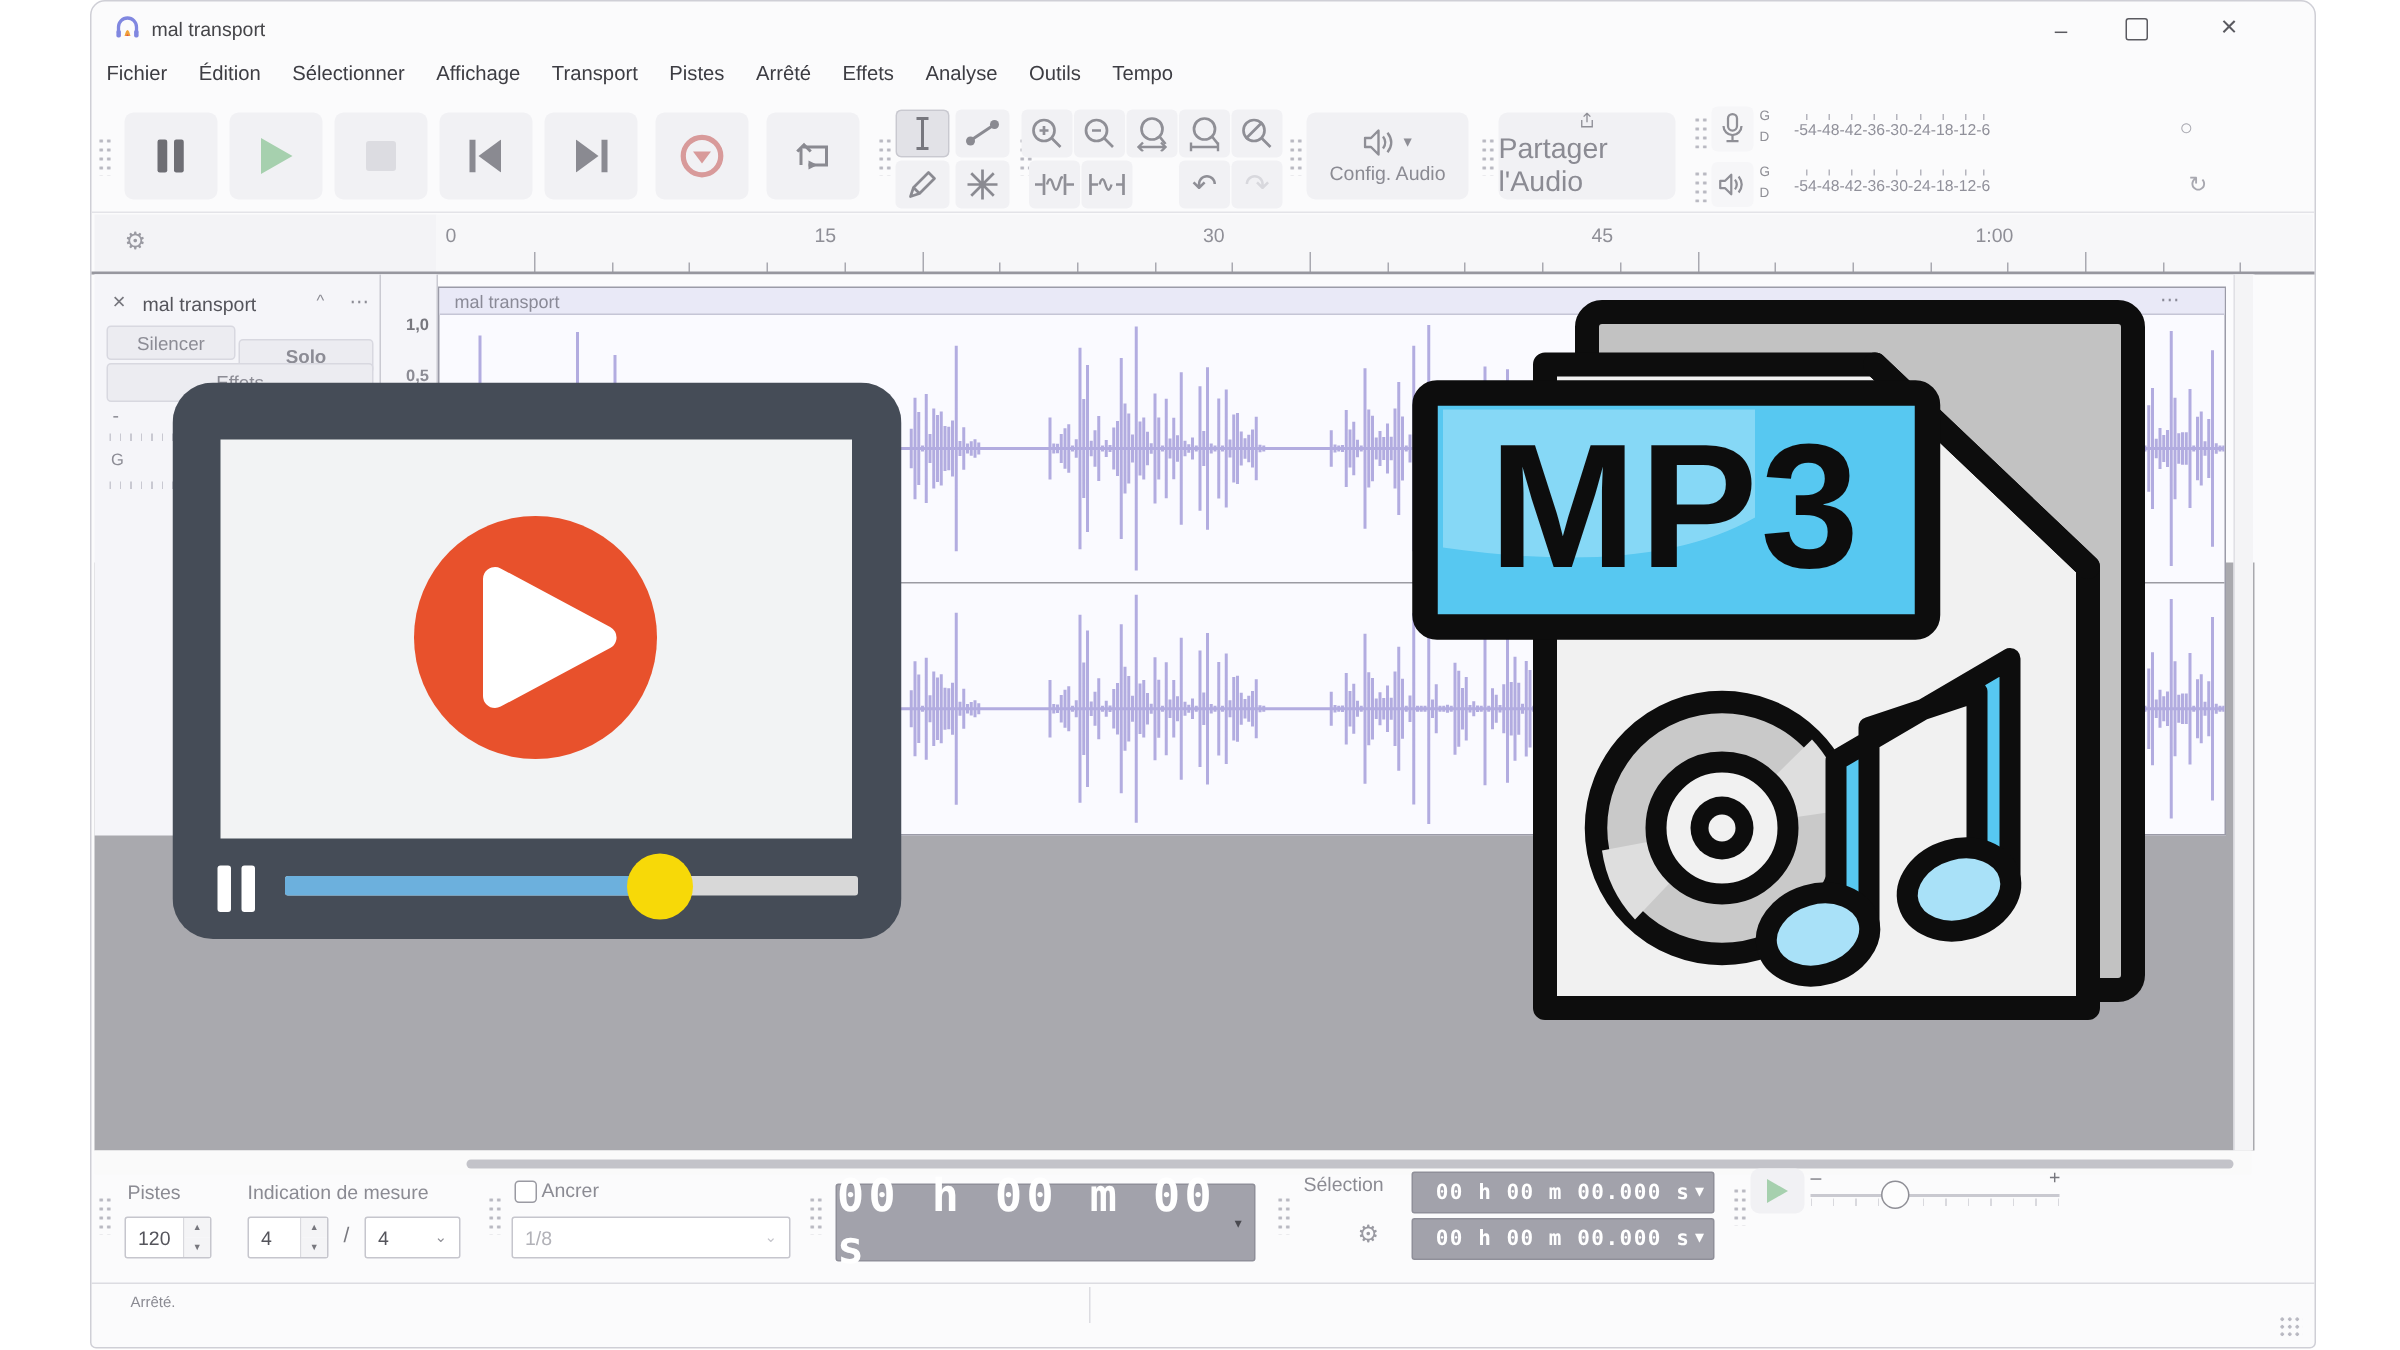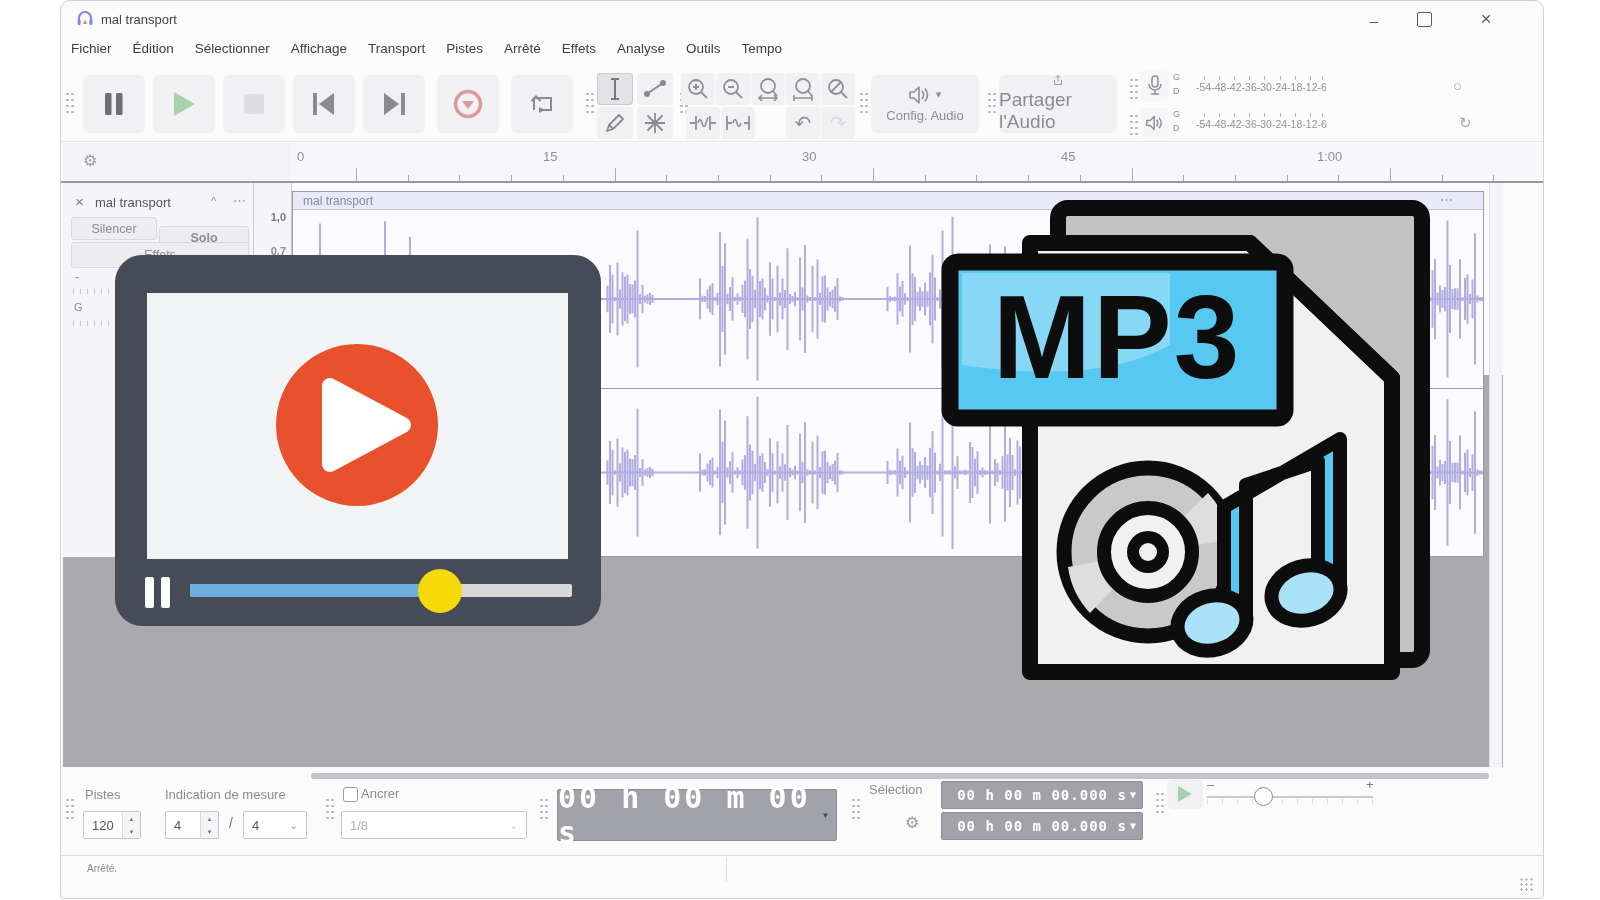--- a/index.html
+++ b/index.html
@@ -331,21 +331,21 @@
           <span>Effets</span>
         </div>
     <span style="position:absolute;left:12px;top:86px;font-size:13px;color:#8c8c95;">-</span>
     <div class="ticks" style="left:10px;top:106px;"></div>
     <span style="position:absolute;left:11px;top:118px;font-size:11px;color:#8c8c95;">G</span>
     <div class="ticks" style="left:10px;top:138px;"></div>
   </div>
 
   <div class="abs" style="left:193px;top:182px;width:37px;height:374px;background:#f5f5f9;border-right:1px solid #cacad2;">
     <span style="position:absolute;right:5px;top:28px;font-size:11px;font-weight:bold;color:#77777e;">1,0</span>
-    <span style="position:absolute;right:5px;top:62px;font-size:11px;font-weight:bold;color:#8c8c95;">0,7</span>
+    <span style="position:absolute;right:5px;top:62px;font-size:11px;font-weight:bold;color:#8c8c95;">0,5</span>
   </div>
 
   <div class="abs" style="left:231px;top:190px;width:1192px;height:366px;background:#fafaff;border:1px solid #9b9ba8;box-sizing:border-box;">
     <div style="position:absolute;left:0;top:0;width:100%;height:18px;background:#e9e9f7;border-bottom:1px solid #c5c5d6;box-sizing:border-box;">
       <span style="position:absolute;left:10px;top:2px;font-size:12px;color:#8a8a97;">mal transport</span>
       <span style="position:absolute;right:28px;top:0px;font-size:13px;color:#8a8a97;letter-spacing:2px;">⋯</span>
     </div>
     <svg id="wave1" style="position:absolute;left:0;top:18px;" width="1190" height="178">
           <path d="M0 89 L1190 89 M19.5 79.8 L19.5 98.2 M22.0 77.2 L22.0 100.8 M24.5 84.1 L24.5 93.9 M27.0 13.6 L27.0 164.4 M29.5 66.8 L29.5 111.2 M32.0 61.4 L32.0 116.6 M34.5 85.0 L34.5 93.0 M37.0 73.3 L37.0 104.7 M39.5 87.0 L39.5 91.0 M42.0 55.4 L42.0 122.6 M44.5 87.0 L44.5 91.0 M47.0 64.5 L47.0 113.5 M49.5 76.7 L49.5 101.3 M52.0 61.5 L52.0 116.5 M54.5 80.1 L54.5 97.9 M57.0 84.7 L57.0 93.3 M59.5 87.0 L59.5 91.0 M62.0 87.0 L62.0 91.0 M64.5 63.2 L64.5 114.8 M67.0 76.7 L67.0 101.3 M69.5 77.4 L69.5 100.6 M72.0 84.8 L72.0 93.2 M74.5 62.8 L74.5 115.2 M77.0 85.2 L77.0 92.8 M79.5 81.6 L79.5 96.4 M82.0 69.6 L82.0 108.4 M84.5 81.4 L84.5 96.6 M87.0 60.3 L87.0 117.7 M89.5 87.0 L89.5 91.0 M92.0 11.3 L92.0 166.7 M94.5 80.1 L94.5 97.9 M97.0 87.0 L97.0 91.0 M99.5 63.5 L99.5 114.5 M102.0 84.3 L102.0 93.7 M104.5 87.0 L104.5 91.0 M107.0 81.4 L107.0 96.6 M109.5 81.9 L109.5 96.1 M112.0 64.3 L112.0 113.7 M114.5 84.4 L114.5 93.6 M117.0 26.7 L117.0 151.3 M119.5 62.1 L119.5 115.9 M122.0 76.9 L122.0 101.1 M124.5 79.7 L124.5 98.3 M127.0 61.8 L127.0 116.2 M129.5 82.8 L129.5 95.2 M132.0 85.3 L132.0 92.7 M134.5 85.7 L134.5 92.3 M137.0 87.0 L137.0 91.0 M139.5 79.2 L139.5 98.8 M142.0 69.2 L142.0 108.8 M144.5 73.3 L144.5 104.7 M147.0 86.8 L147.0 91.2 M149.5 87.0 L149.5 91.0 M152.0 83.3 L152.0 94.7 M154.5 74.2 L154.5 103.8 M157.0 76.7 L157.0 101.3 M159.5 87.0 L159.5 91.0 M217.0 80.4 L217.0 97.6 M219.5 87.0 L219.5 91.0 M222.0 87.0 L222.0 91.0 M224.5 69.0 L224.5 109.0 M227.0 86.5 L227.0 91.5 M229.5 87.0 L229.5 91.0 M232.0 78.9 L232.0 99.1 M234.5 87.0 L234.5 91.0 M237.0 83.5 L237.0 94.5 M239.5 77.6 L239.5 100.4 M242.0 78.2 L242.0 99.8 M244.5 84.3 L244.5 93.7 M247.0 68.1 L247.0 109.9 M249.5 86.0 L249.5 92.0 M252.0 56.8 L252.0 121.2 M254.5 87.0 L254.5 91.0 M257.0 86.1 L257.0 91.9 M314.5 75.8 L314.5 102.2 M317.0 55.1 L317.0 122.9 M319.5 64.6 L319.5 113.4 M322.0 87.0 L322.0 91.0 M324.5 52.6 L324.5 125.4 M327.0 79.4 L327.0 98.6 M329.5 62.3 L329.5 115.7 M332.0 66.7 L332.0 111.3 M334.5 64.4 L334.5 113.6 M337.0 74.0 L337.0 104.0 M339.5 74.5 L339.5 103.5 M342.0 70.4 L342.0 107.6 M344.5 20.5 L344.5 157.5 M347.0 84.0 L347.0 94.0 M349.5 74.8 L349.5 103.2 M352.0 85.7 L352.0 92.3 M354.5 84.2 L354.5 93.8 M357.0 82.9 L357.0 95.1 M359.5 85.0 L359.5 93.0 M407.0 68.4 L407.0 109.6 M409.5 85.7 L409.5 92.3 M412.0 85.9 L412.0 92.1 M414.5 79.3 L414.5 98.7 M417.0 75.5 L417.0 102.5 M419.5 72.9 L419.5 105.1 M422.0 87.0 L422.0 91.0 M424.5 82.8 L424.5 95.2 M427.0 21.8 L427.0 156.2 M429.5 56.0 L429.5 122.0 M432.0 33.3 L432.0 144.7 M434.5 83.8 L434.5 94.2 M437.0 76.9 L437.0 101.1 M439.5 67.3 L439.5 110.7 M442.0 87.0 L442.0 91.0 M444.5 83.3 L444.5 94.7 M447.0 86.7 L447.0 91.3 M449.5 75.0 L449.5 103.0 M452.0 70.6 L452.0 107.4 M454.5 28.7 L454.5 149.3 M457.0 59.0 L457.0 119.0 M459.5 65.7 L459.5 112.3 M462.0 79.7 L462.0 98.3 M464.5 7.6 L464.5 170.4 M467.0 71.0 L467.0 107.0 M469.5 68.4 L469.5 109.6 M472.0 77.8 L472.0 100.2 M474.5 85.5 L474.5 92.5 M477.0 52.3 L477.0 125.7 M479.5 68.4 L479.5 109.6 M482.0 87.0 L482.0 91.0 M484.5 55.8 L484.5 122.2 M487.0 82.4 L487.0 95.6 M489.5 68.5 L489.5 109.5 M492.0 80.1 L492.0 97.9 M494.5 38.2 L494.5 139.8 M497.0 83.9 L497.0 94.1 M499.5 86.1 L499.5 91.9 M502.0 81.7 L502.0 96.3 M504.5 87.0 L504.5 91.0 M507.0 47.5 L507.0 130.5 M509.5 77.4 L509.5 100.6 M512.0 34.9 L512.0 143.1 M514.5 85.6 L514.5 92.4 M517.0 87.0 L517.0 91.0 M519.5 55.7 L519.5 122.3 M522.0 87.0 L522.0 91.0 M524.5 49.6 L524.5 128.4 M527.0 83.0 L527.0 95.0 M529.5 66.3 L529.5 111.7 M532.0 65.4 L532.0 112.6 M534.5 77.6 L534.5 100.4 M537.0 82.1 L537.0 95.9 M539.5 79.8 L539.5 98.2 M542.0 76.3 L542.0 101.7 M544.5 67.9 L544.5 110.1 M547.0 86.5 L547.0 91.5 M549.5 87.0 L549.5 91.0 M594.5 76.8 L594.5 101.2 M597.0 86.3 L597.0 91.7 M599.5 87.0 L599.5 91.0 M602.0 86.7 L602.0 91.3 M604.5 63.4 L604.5 114.6 M607.0 76.4 L607.0 101.6 M609.5 71.1 L609.5 106.9 M612.0 83.2 L612.0 94.8 M614.5 87.0 L614.5 91.0 M617.0 35.5 L617.0 142.5 M619.5 63.0 L619.5 115.0 M622.0 67.1 L622.0 110.9 M624.5 81.7 L624.5 96.3 M627.0 77.3 L627.0 100.7 M629.5 81.3 L629.5 96.7 M632.0 72.4 L632.0 105.6 M634.5 81.2 L634.5 96.8 M637.0 62.4 L637.0 115.6 M639.5 44.7 L639.5 133.3 M642.0 67.6 L642.0 110.4 M644.5 87.0 L644.5 91.0 M647.0 79.6 L647.0 98.4 M649.5 20.5 L649.5 157.5 M652.0 87.0 L652.0 91.0 M654.5 87.0 L654.5 91.0 M657.0 87.0 L657.0 91.0 M659.5 6.7 L659.5 171.3 M662.0 82.5 L662.0 95.5 M664.5 71.6 L664.5 106.4 M667.0 87.0 L667.0 91.0 M669.5 87.0 L669.5 91.0 M672.0 86.2 L672.0 91.8 M674.5 87.0 L674.5 91.0 M677.0 56.2 L677.0 121.8 M679.5 61.8 L679.5 116.2 M682.0 74.2 L682.0 103.8 M684.5 66.3 L684.5 111.7 M687.0 86.3 L687.0 91.7 M689.5 83.6 L689.5 94.4 M692.0 86.6 L692.0 91.4 M694.5 87.0 L694.5 91.0 M697.0 34.4 L697.0 143.6 M699.5 87.0 L699.5 91.0 M702.0 74.4 L702.0 103.6 M704.5 78.9 L704.5 99.1 M707.0 86.3 L707.0 91.7 M709.5 71.6 L709.5 106.4 M712.0 36.2 L712.0 141.8 M714.5 69.8 L714.5 108.2 M717.0 51.8 L717.0 126.2 M719.5 70.4 L719.5 107.6 M722.0 85.4 L722.0 92.6 M724.5 54.9 L724.5 123.1 M727.0 61.3 L727.0 116.7 M729.5 87.0 L729.5 91.0 M732.0 65.3 L732.0 112.7 M734.5 68.4 L734.5 109.6 M737.0 78.3 L737.0 99.7 M739.5 62.6 L739.5 115.4 M784.5 60.0 L784.5 118.0 M787.0 8.2 L787.0 169.8 M789.5 14.4 L789.5 163.6 M792.0 81.5 L792.0 96.5 M794.5 56.3 L794.5 121.7 M797.0 87.0 L797.0 91.0 M799.5 18.4 L799.5 159.6 M802.0 85.3 L802.0 92.7 M804.5 60.1 L804.5 117.9 M807.0 56.8 L807.0 121.2 M809.5 85.7 L809.5 92.3 M812.0 78.3 L812.0 99.7 M814.5 68.2 L814.5 109.8 M817.0 67.6 L817.0 110.4 M819.5 86.8 L819.5 91.2 M822.0 73.9 L822.0 104.1 M824.5 49.9 L824.5 128.1 M827.0 70.0 L827.0 108.0 M829.5 71.5 L829.5 106.5 M832.0 58.4 L832.0 119.6 M834.5 61.8 L834.5 116.2 M837.0 58.8 L837.0 119.2 M839.5 74.2 L839.5 103.8 M842.0 83.1 L842.0 94.9 M844.5 63.1 L844.5 114.9 M847.0 74.5 L847.0 103.5 M849.5 61.7 L849.5 116.3 M852.0 75.8 L852.0 102.2 M854.5 81.4 L854.5 96.6 M857.0 84.8 L857.0 93.2 M859.5 84.6 L859.5 93.4 M862.0 81.7 L862.0 96.3 M864.5 72.4 L864.5 105.6 M867.0 40.7 L867.0 137.3 M869.5 37.5 L869.5 140.5 M872.0 87.0 L872.0 91.0 M874.5 67.0 L874.5 111.0 M877.0 42.5 L877.0 135.5 M879.5 78.6 L879.5 99.4 M882.0 52.2 L882.0 125.8 M884.5 74.6 L884.5 103.4 M887.0 40.2 L887.0 137.8 M889.5 24.1 L889.5 153.9 M892.0 87.0 L892.0 91.0 M894.5 57.6 L894.5 120.4 M897.0 56.8 L897.0 121.2 M899.5 32.3 L899.5 145.7 M902.0 78.2 L902.0 99.8 M904.5 42.2 L904.5 135.8 M907.0 52.1 L907.0 125.9 M909.5 59.8 L909.5 118.2 M912.0 85.8 L912.0 92.2 M932.0 84.2 L932.0 93.8 M934.5 69.9 L934.5 108.1 M937.0 62.7 L937.0 115.3 M939.5 65.0 L939.5 113.0 M942.0 69.3 L942.0 108.7 M944.5 81.8 L944.5 96.2 M947.0 47.0 L947.0 131.0 M949.5 86.7 L949.5 91.3 M952.0 62.2 L952.0 115.8 M954.5 71.9 L954.5 106.1 M957.0 66.8 L957.0 111.2 M959.5 82.8 L959.5 95.2 M962.0 55.8 L962.0 122.2 M964.5 68.0 L964.5 110.0 M967.0 87.0 L967.0 91.0 M969.5 77.4 L969.5 100.6 M972.0 76.0 L972.0 102.0 M974.5 30.2 L974.5 147.8 M977.0 61.6 L977.0 116.4 M979.5 87.0 L979.5 91.0 M982.0 83.2 L982.0 94.8 M984.5 87.0 L984.5 91.0 M987.0 87.0 L987.0 91.0 M989.5 85.4 L989.5 92.6 M992.0 47.8 L992.0 130.2 M994.5 28.1 L994.5 149.9 M997.0 59.5 L997.0 118.5 M999.5 86.2 L999.5 91.8 M1002.0 79.7 L1002.0 98.3 M1004.5 84.2 L1004.5 93.8 M1007.0 87.0 L1007.0 91.0 M1009.5 68.4 L1009.5 109.6 M1012.0 48.0 L1012.0 130.0 M1014.5 17.0 L1014.5 161.0 M1017.0 85.5 L1017.0 92.5 M1019.5 20.3 L1019.5 157.7 M1022.0 65.3 L1022.0 112.7 M1024.5 71.3 L1024.5 106.7 M1027.0 62.8 L1027.0 115.2 M1029.5 40.3 L1029.5 137.7 M1032.0 77.2 L1032.0 100.8 M1034.5 85.3 L1034.5 92.7 M1037.0 80.5 L1037.0 97.5 M1039.5 70.1 L1039.5 107.9 M1042.0 55.8 L1042.0 122.2 M1044.5 87.0 L1044.5 91.0 M1047.0 72.6 L1047.0 105.4 M1049.5 85.8 L1049.5 92.2 M1052.0 68.9 L1052.0 109.1 M1054.5 87.0 L1054.5 91.0 M1057.0 86.1 L1057.0 91.9 M1059.5 63.0 L1059.5 115.0 M1112.0 87.0 L1112.0 91.0 M1114.5 68.6 L1114.5 109.4 M1117.0 13.4 L1117.0 164.6 M1119.5 68.4 L1119.5 109.6 M1122.0 30.3 L1122.0 147.7 M1124.5 85.8 L1124.5 92.2 M1127.0 64.1 L1127.0 113.9 M1129.5 61.2 L1129.5 116.8 M1132.0 78.1 L1132.0 99.9 M1134.5 17.5 L1134.5 160.5 M1137.0 87.0 L1137.0 91.0 M1139.5 60.2 L1139.5 117.8 M1142.0 48.7 L1142.0 129.3 M1144.5 82.5 L1144.5 95.5 M1147.0 75.4 L1147.0 102.6 M1149.5 80.0 L1149.5 98.0 M1152.0 76.7 L1152.0 101.3 M1154.5 10.6 L1154.5 167.4 M1157.0 55.1 L1157.0 122.9 M1159.5 78.9 L1159.5 99.1 M1162.0 78.2 L1162.0 99.8 M1164.5 78.2 L1164.5 99.8 M1167.0 49.3 L1167.0 128.7 M1169.5 87.0 L1169.5 91.0 M1172.0 67.9 L1172.0 110.1 M1174.5 64.3 L1174.5 113.7 M1177.0 84.1 L1177.0 93.9 M1179.5 69.4 L1179.5 108.6 M1182.0 23.5 L1182.0 154.5 M1184.5 85.5 L1184.5 92.5 M1187.0 87.0 L1187.0 91.0 M1189.5 87.0 L1189.5 91.0" stroke="#b2ace0" stroke-width="2" fill="none"></path>
         </svg>

